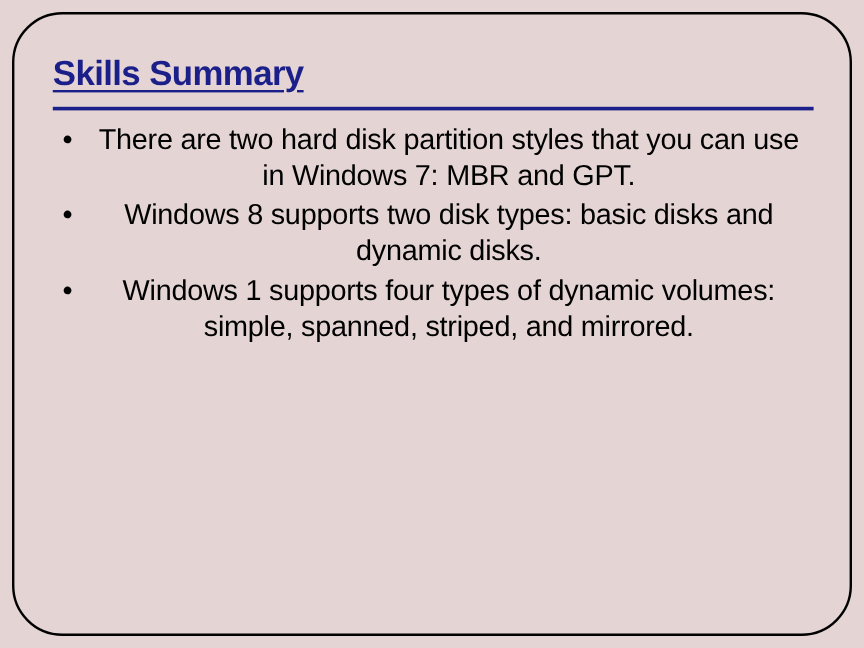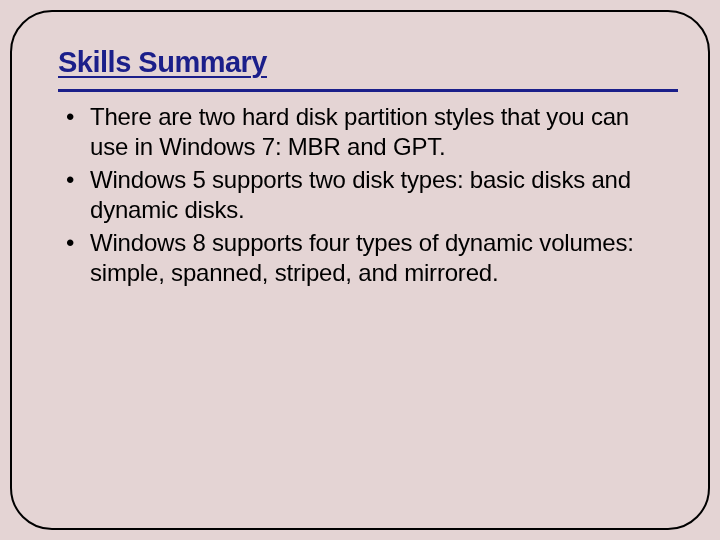--- a/index.html
+++ b/index.html
@@ -16,21 +16,21 @@
     box-sizing: border-box;
     padding: 10px;
   }
   .card {
     width: 100%;
     height: 100%;
     box-sizing: border-box;
     border: 2px solid #000;
     border-radius: 42px;
     background: transparent;
-    padding: 34px 30px 28px 44px;
+    padding: 34px 30px 28px 30px;
   }
   .title {
     color: #1b1f8a;
     font-size: 29px;
     font-weight: bold;
     text-decoration: underline;
     text-decoration-thickness: 2px;
     text-underline-offset: 4px;
     margin: 0 0 0 2px;
     padding: 0;
@@ -47,34 +47,35 @@
     padding: 0 6px 0 4px;
   }
   ul.bullets li {
     position: relative;
     padding-left: 30px;
     color: #000;
     font-size: 24px;
     line-height: 1.23;
     margin-bottom: 4px;
     letter-spacing: -0.2px;
+    text-align: center;
   }
   ul.bullets li::before {
     content: "•";
     position: absolute;
     left: 6px;
     top: 0;
     font-size: 24px;
     color: #000;
   }
 </style>
 </head>
 <body>
 
 <div class="card">
   <h1 class="title">Skills Summary</h1>
   <hr class="rule">
   <ul class="bullets">
     <li>There are two hard disk partition styles that you can use in Windows 7: MBR and GPT.</li>
-    <li>Windows 5 supports two disk types: basic disks and dynamic disks.</li>
-    <li>Windows 8 supports four types of dynamic volumes: simple, spanned, striped, and mirrored.</li>
+    <li>Windows 8 supports two disk types: basic disks and dynamic disks.</li>
+    <li>Windows 1 supports four types of dynamic volumes: simple, spanned, striped, and mirrored.</li>
   </ul>
 </div>
 
 </body></html>

